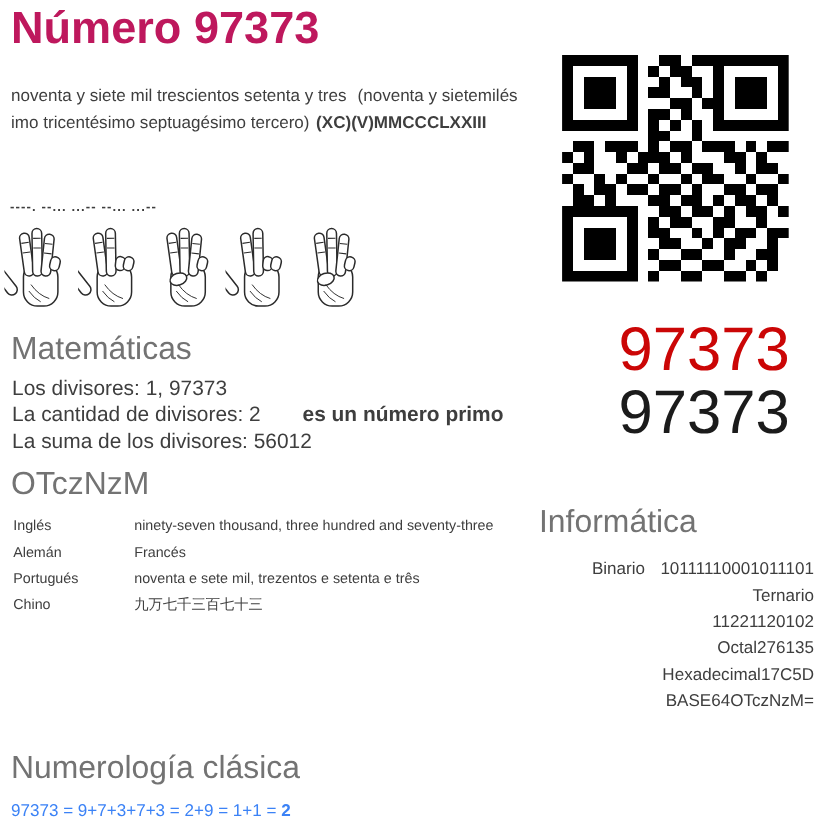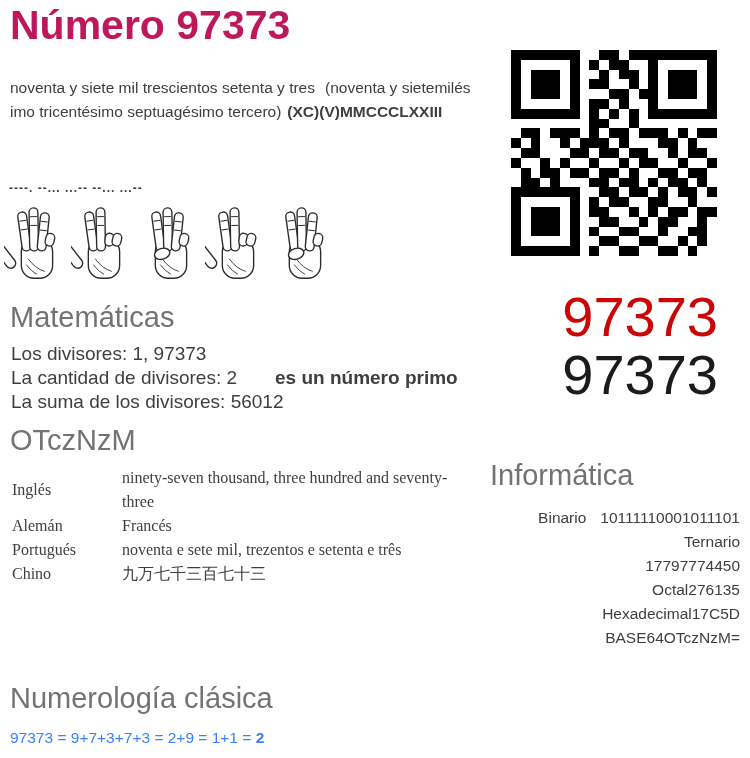--- a/index.html
+++ b/index.html
@@ -23,21 +23,21 @@
   .hands svg{display:block;}
   .qr{left:511px;top:50px;width:206px;height:206px;}
   .big-numbers{left:492px;top:288px;width:226px;text-align:right;}
   .big-red{font-size:56px;line-height:58px;font-weight:400;color:#cb0606;}
   .big-black{font-size:56px;line-height:58px;font-weight:400;color:#1b1b1b;margin-top:0px;}
   h2.section{margin:0;font-size:29px;font-weight:400;color:#737373;}
   .h-mat{left:10px;top:301px;}
   .math-lines{left:11px;top:342px;font-size:19px;line-height:24px;}
   .math-lines .bold-note{font-weight:700;margin-left:38px;}
   .h-idi{left:10px;top:424px;}
-  .lang-table{left:12px;top:466px;width:456px;display:grid;grid-template-columns:110px 346px;align-items:center;font-size:16px;line-height:24px;font-family:Liberation Serif, serif;}
+  .lang-table{left:12px;top:466px;width:456px;display:grid;grid-template-columns:110px 346px;align-items:center;font-size:13px;line-height:24px;}
   .lang-table .lang-value{overflow-wrap:break-word;word-break:break-word;}
   .h-inf{left:490px;top:459px;}
   .info-rows{left:490px;top:506px;width:250px;font-size:15.5px;line-height:24px;text-align:right;}
   .info-row .info-label{display:inline-block;width:165px;}
   .info-row.first .info-label{width:auto;margin-right:14px;}
   .h-num{left:10px;top:682px;color:#8f8f8f;}
   .formula{left:10px;top:729px;font-size:15.5px;color:#3b82f6;}
   .formula .result{font-weight:700;}
 </style>
 </head>
@@ -389,20 +389,20 @@
   <div class="lang-label">Francés</div>
   <div class="lang-label">Portugués</div>
   <div class="lang-value">noventa e sete mil, trezentos e setenta e três</div>
   <div class="lang-label">Chino</div>
   <div class="lang-value">九万七千三百七十三</div>
 </div>
 
 <h2 class="abs section h-inf">Informática</h2>
 <div class="abs info-rows">
   <div class="info-row first"><span class="info-label">Binario</span><span class="info-value">10111110001011101</span></div>
-  <div class="info-row"><span class="info-label">Ternario</span><span class="info-value">17797774450</span></div>
+  <div class="info-row"><span class="info-label">Ternario</span><span class="info-value">11221120102</span></div>
   <div class="info-row"><span class="info-label">Octal</span><span class="info-value">276135</span></div>
   <div class="info-row"><span class="info-label">Hexadecimal</span><span class="info-value">17C5D</span></div>
   <div class="info-row"><span class="info-label">BASE64</span><span class="info-value">OTczNzM=</span></div>
 </div>
 
 <h2 class="abs section h-num">Numerología clásica</h2>
 <div class="abs formula"><span>97373 = 9+7+3+7+3 = 2+9 = 1+1 = </span><span class="result">2</span></div>
 
 </body></html>

